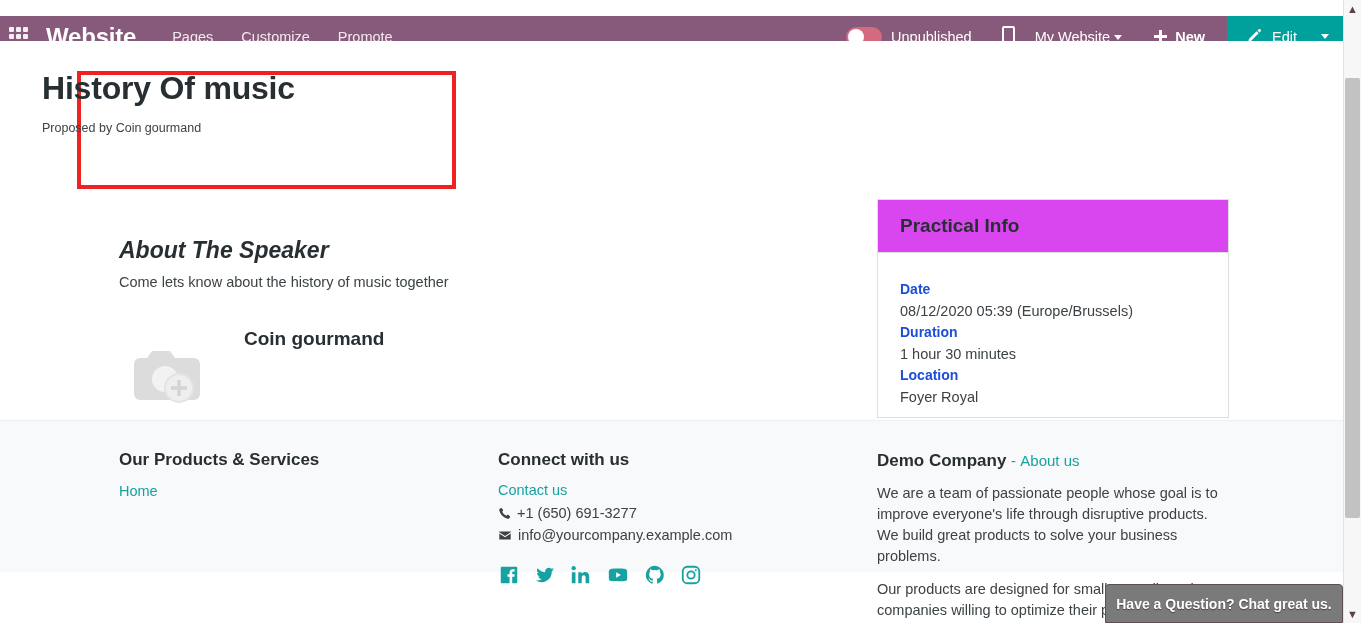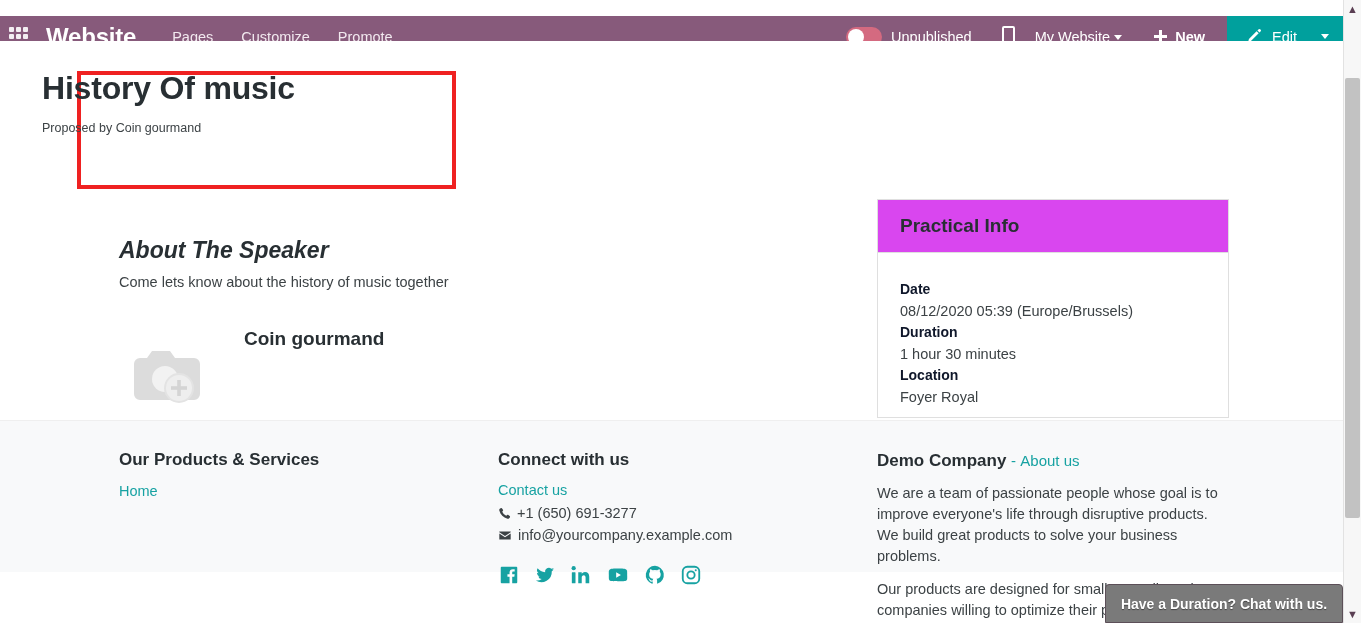--- a/index.html
+++ b/index.html
@@ -165,21 +165,21 @@
     width: 352px; height: 219px;
     border: 1px solid #dfdfdf; background: #ffffff;
   }
   .card-head {
     height: 53px; background: #d946ef;
     border-bottom: 1px solid #dfdfdf;
     display: flex; align-items: center; padding-left: 22px;
   }
   .card-head .t { font-size: 19px; font-weight: bold; color: #282F33; }
   .card-body { padding: 26px 22px 0 22px; line-height: 21.5px; }
-  .card-body .k { font-size: 14px; font-weight: bold; color: #0f172a; }
+  .card-body .k { font-size: 14px; font-weight: bold; color: #1d4ed8; }
   .card-body .v { font-size: 14.5px; color: #3c4245; }
 
   
   .footer {
     position: absolute; left: 0; top: 379px;
     width: 1343px; height: 152px;
     background: #f8f9fa; border-top: 1px solid #efefef;
   }
   .fcol { position: absolute; top: 0; }
   .fcol.c1 { left: 119px; width: 360px; }
@@ -389,20 +389,20 @@
         <span class="about-link">-</span>
         <span class="about-link">About us</span>
       </div>
       <p>We are a team of passionate people whose goal is to improve everyone's life through disruptive products. We build great products to solve your business problems.</p>
       <p>Our products are designed for small to medium size companies willing to optimize their performance.</p>
     </div>
   </div>
 </div>
 
 <div class="chat">
-  <span>Have a Duration? Chat with us.</span>
+  <span>Have a Question? Chat great us.</span>
 </div>
 
 <div class="scrollbar">
   <div class="sb-arrow up">▲</div>
   <div class="sb-thumb"></div>
   <div class="sb-arrow down">▼</div>
 </div>
 
 </body></html>

